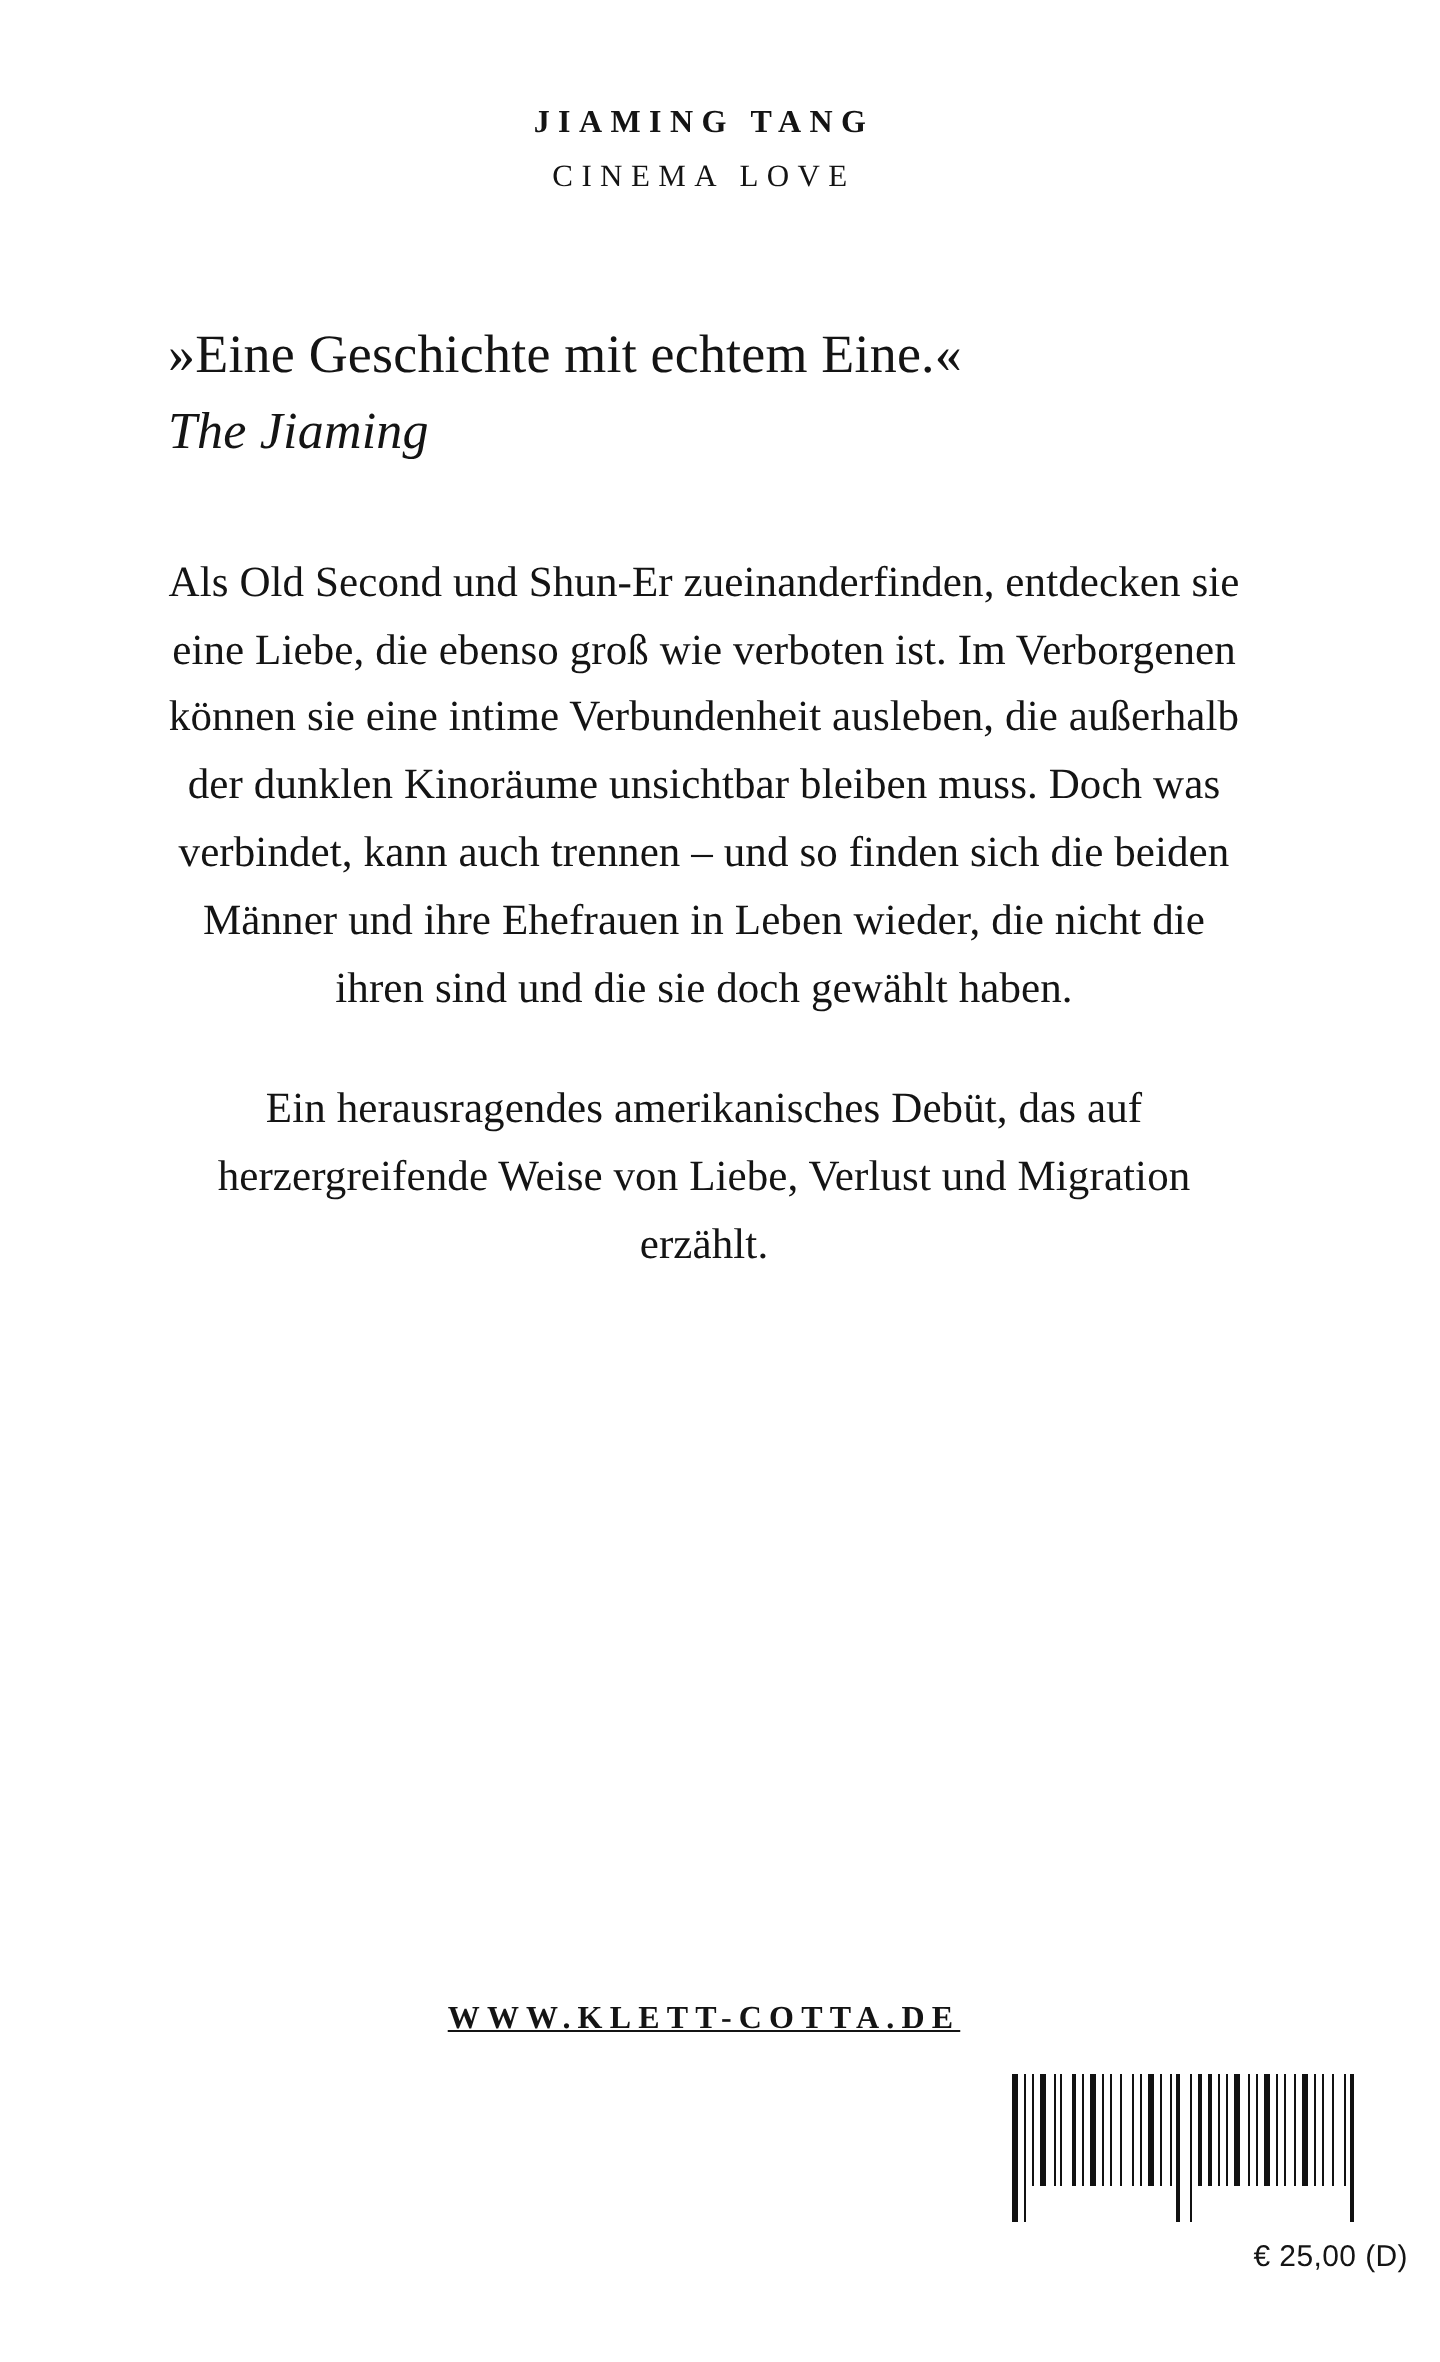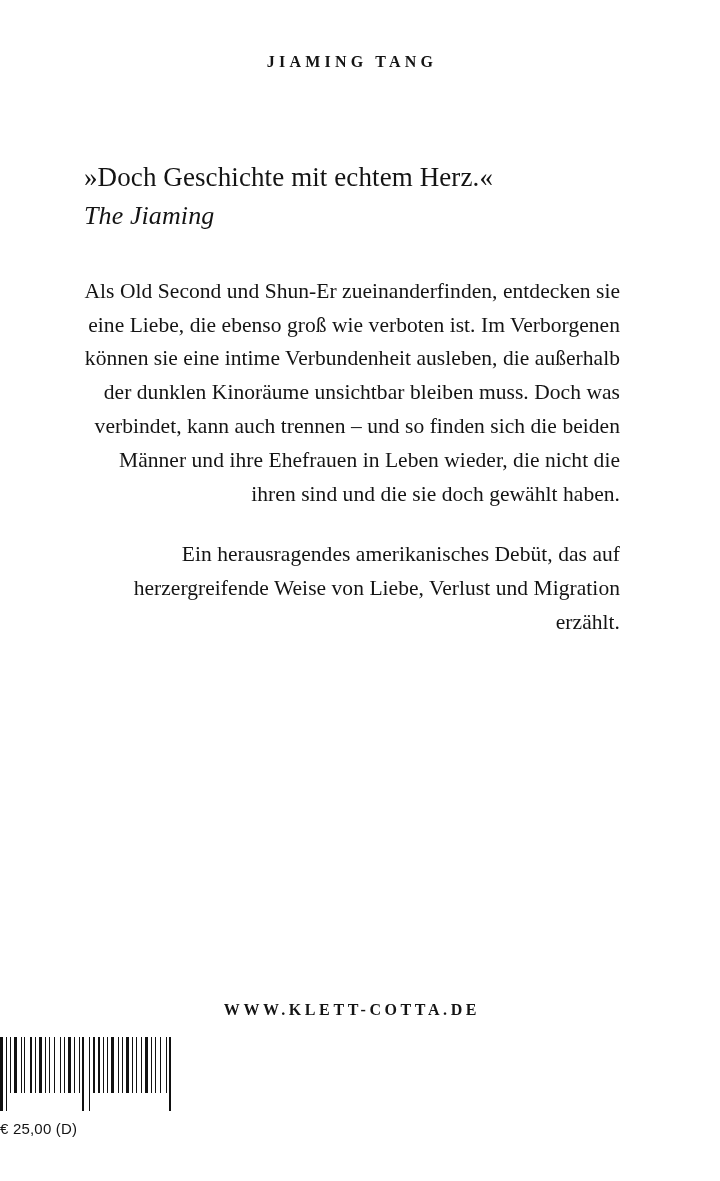--- a/index.html
+++ b/index.html
@@ -68,52 +68,53 @@
     letter-spacing: 0.1px;
   }
 
   .blurb {
     margin-top: 44px;
   }
   .blurb p {
     font-size: 21.5px;
     line-height: 1.58;
     margin: 0 0 26px 0;
-    text-align: right;
+    text-align: center;
     letter-spacing: 0.05px;
   }
   .blurb p:last-child {
     margin-bottom: 12px;
   }
 
   
   .footer {
     position: absolute;
     left: 0;
     right: 0;
     bottom: 44px;
     text-align: center;
   }
   .footer .site {
     font-size: 16px;
     font-weight: 700;
     letter-spacing: 3.6px;
     text-transform: uppercase;
+    text-decoration: underline;
   }
   .footer .isbn {
     font-size: 16.5px;
     letter-spacing: 2.2px;
     margin-top: 5px;
   }
 
   .barcode-wrap {
     margin-top: 18px;
     display: flex;
     flex-direction: column;
-    align-items: flex-start;
+    align-items: flex-end;
   }
   .barcode {
     width: 198px;
     height: 74px;
     position: relative;
     background: #ffffff;
   }
   .barcode .bars {
     position: absolute;
     inset: 0;
@@ -151,24 +152,25 @@
     letter-spacing: 0.2px;
   }
 </style>
 </head>
 <body>
 
 <div class="page">
 
   <div class="header">
     <div class="author">Jiaming Tang</div>
+    <div class="series">Cinema Love</div>
   </div>
 
   <div class="content">
-    <p class="quote">»Doch Geschichte mit echtem Herz.«</p>
+    <p class="quote">»Eine Geschichte mit echtem Eine.«</p>
     <p class="quote-source">The Jiaming</p>
 
     <div class="blurb">
       <p>Als Old Second und Shun-Er zueinanderfinden, entdecken sie eine Liebe, die ebenso groß wie verboten ist. Im Verborgenen können sie eine intime Verbundenheit ausleben, die außerhalb der dunklen Kinoräume unsichtbar bleiben muss. Doch was verbindet, kann auch trennen – und so finden sich die beiden Männer und ihre Ehefrauen in Leben wieder, die nicht die ihren sind und die sie doch gewählt haben.</p>
       <p>Ein herausragendes amerikanisches Debüt, das auf herzergreifende Weise von Liebe, Verlust und Migration erzählt.</p>
     </div>
   </div>
 
   <div class="footer">
     <div class="site">www.klett-cotta.de</div>

